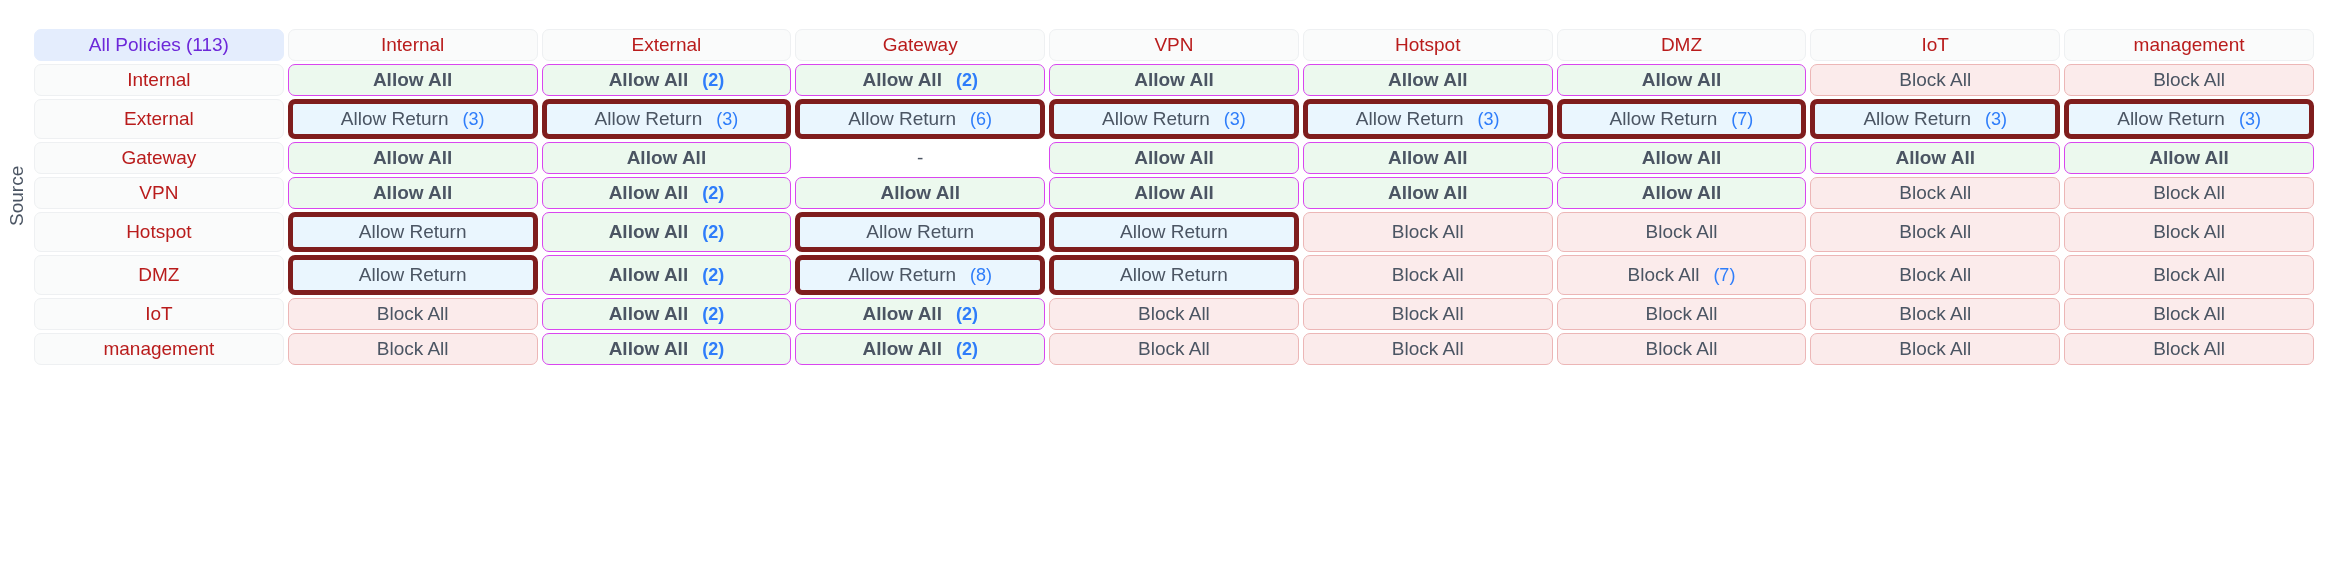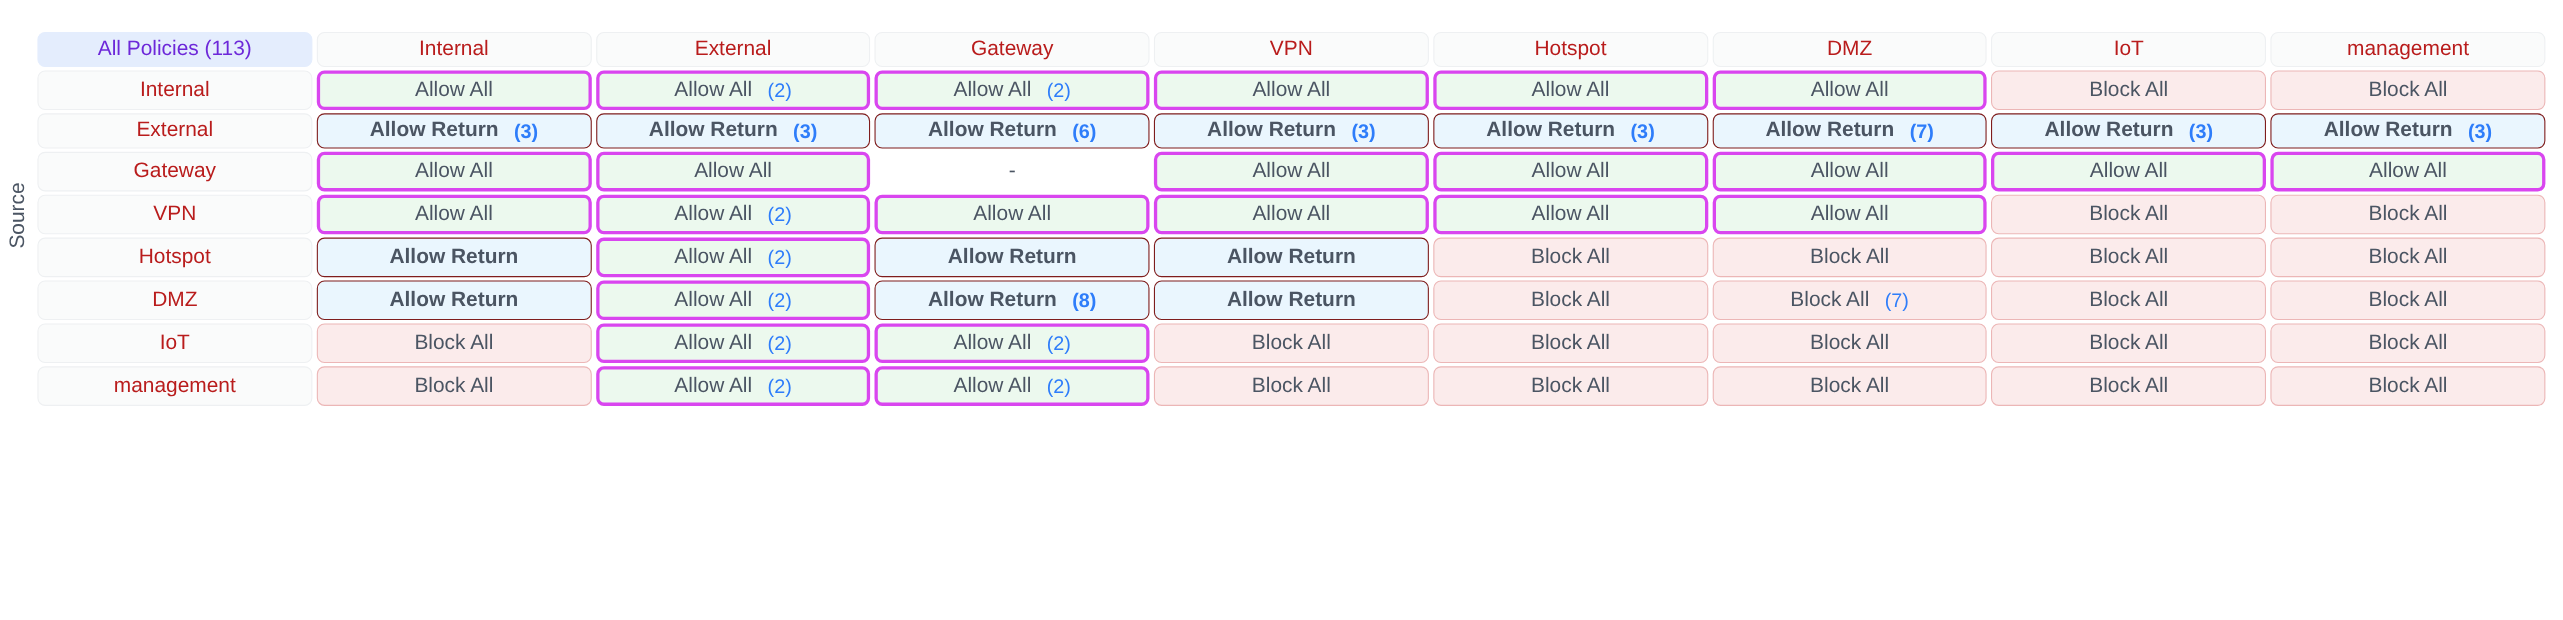--- a/index.html
+++ b/index.html
@@ -99,26 +99,26 @@
   }
   td.cell .label { color: #4b5563; }
   td.cell .count {
     color: #2e7dfa;
     font-size: 18px;
   }
   td.cell .count:empty { display: none; }
 
   td.allow {
     background: #ecf9ee;
-    border: 3px solid #d946ef;
+    border: 1px solid #d946ef;
+    font-weight: bold;
   }
   td.return {
     background: #eaf6fe;
-    border: 1px solid #7f1d1d;
-    font-weight: bold;
+    border: 5px solid #7f1d1d;
   }
   td.block {
     background: #fbebeb;
     border: 1px solid #ecb6b6;
     margin-left: 23px;
   }
   td.none {
     background: #ffffff;
     border: 1px solid #ffffff;
   }

